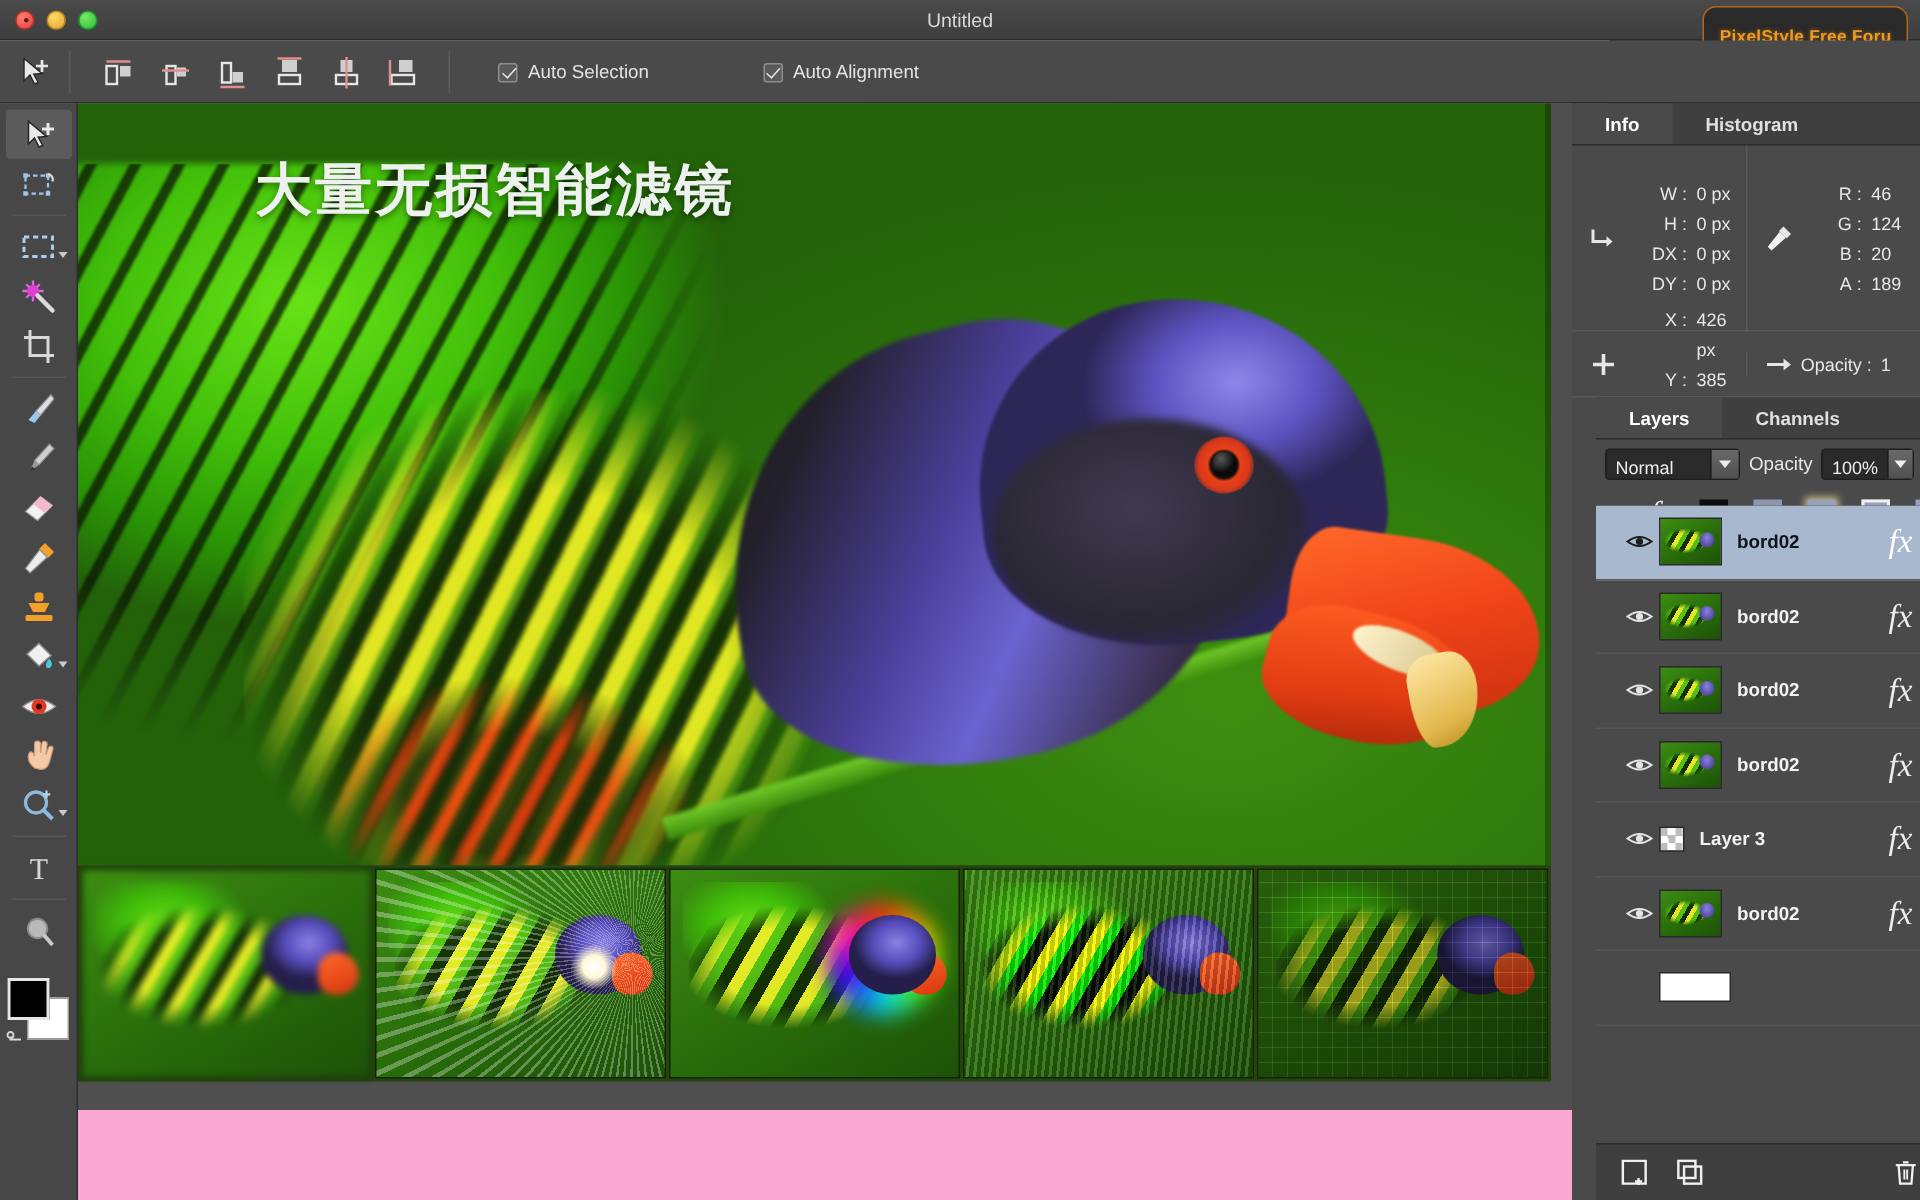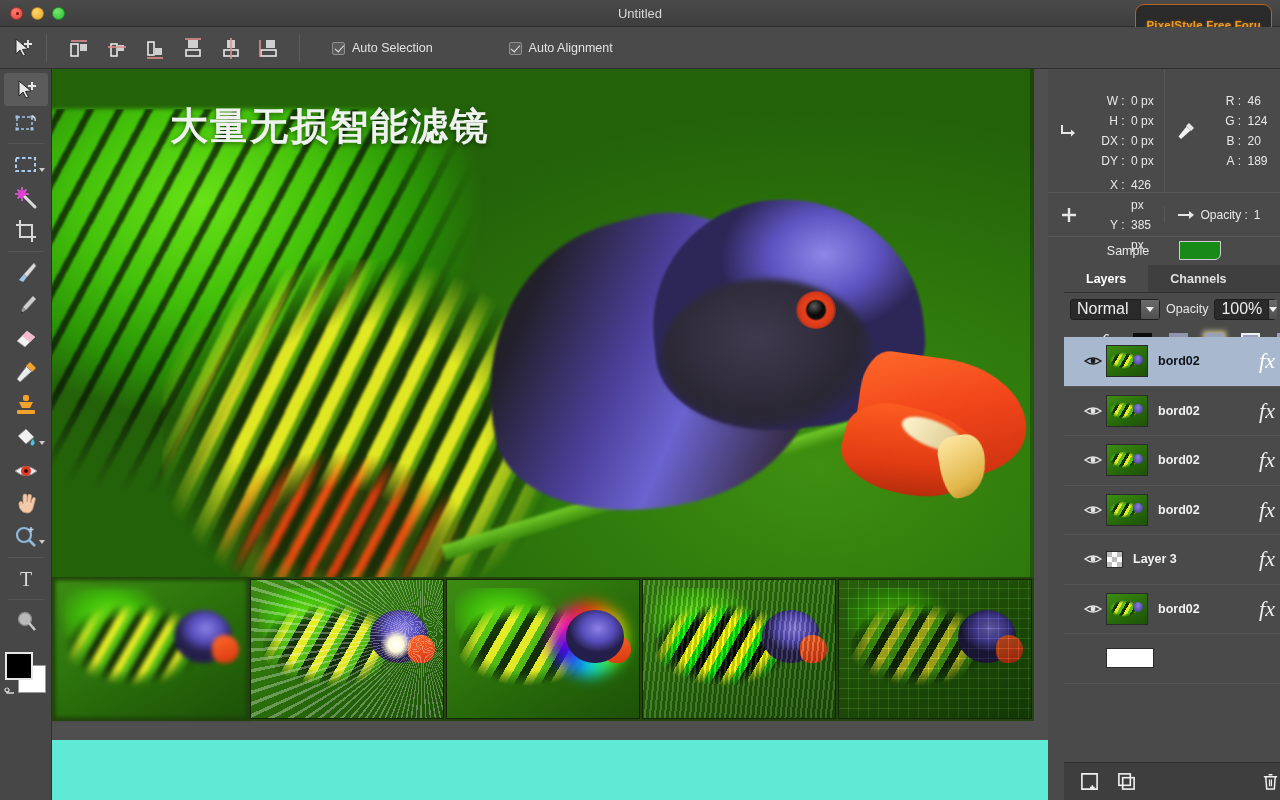--- a/index.html
+++ b/index.html
@@ -3,21 +3,21 @@
 <meta charset="utf-8">
 <style>
   * { box-sizing: border-box; margin: 0; padding: 0; }
   html, body {
     width: 1280px; height: 800px;
     background: #3b3b3b;
     font-family: "Liberation Sans", "DejaVu Sans", sans-serif;
     overflow: hidden;
     -webkit-font-smoothing: antialiased;
   }
-  #app { position: relative; width: 1073px; height: 800px; background: #5eead4; }
+  #app { position: relative; width: 1073px; height: 800px; background: #f9a8d4; }
 
   
   .titlebar {
     position: absolute; left: 0; top: 0; width: 1280px; height: 27px;
     background: linear-gradient(#4a4a4a, #3e3e3e);
     border-bottom: 1px solid #2c2c2c;
     display: flex; align-items: center;
   }
   .traffic { display: flex; gap: 8px; margin-left: 10px; }
   .tl { width: 13px; height: 13px; border-radius: 50%; position: relative; }
@@ -295,21 +295,21 @@
   .info-grid2 { display:flex; height: 44px; border-bottom:1px solid #595959; align-items:center; }
   .sample-row { height:27px; display:flex; align-items:center; justify-content:center; gap: 30px; }
   .sample-label { color:#e8e8e8; font-size:12.5px; }
   .sample-chip { width:42px; height:19px; background:#178a17; border:1px solid #cfcfcf;
     border-radius: 0 0 6px 0; }
 
   .layers-panel { position:absolute; left:16px; top:196px; width:232px; height:535px; background:#4a4a4a; }
   .blend-row { display:flex; align-items:center; height: 32px; padding: 0 6px; gap:6px; }
   .combo {
     height: 21px; background:#2a2a2a; border:1px solid #1e1e1e; border-radius:3px;
-    display:flex; align-items:flex-start; color:#ededed; font-size:16px; cursor:pointer;
+    display:flex; align-items:flex-end; color:#ededed; font-size:12px; cursor:pointer;
   }
   .combo .cval { padding: 0 6px; white-space:nowrap; }
   .combo .cbtn {
     margin-left:auto; width:19px; height:19px; background: linear-gradient(#6a6a6a,#4f4f4f);
     display:flex; align-items:center; justify-content:center; border-left:1px solid #1e1e1e;
   }
   .combo .cbtn i { width:0;height:0;border-left:4px solid transparent;border-right:4px solid transparent;border-top:5px solid #efefef; display:block;}
   .blend-combo { width: 90px; }
   .opacity-label { color:#e7e7e7; font-size:12.5px; }
   .opacity-combo { width: 62px; }
@@ -633,20 +633,24 @@
         <div class="fc-beak"></div>
         <div class="fc-pix"></div>
       </div>
     </div>
   </div>
 
 
   <div class="right">
 
     <div class="info-panel">
+      <div class="tabs">
+        <div class="tab active">Info</div>
+        <div class="tab inactive">Histogram</div>
+      </div>
 
       <div class="info-grid">
         <div class="info-col">
           <div class="icon-slot">
             <svg width="20" height="20" viewBox="0 0 20 20">
               <path d="M3 4 L3 12 L14 12" fill="none" stroke="#e6e6e6" stroke-width="2"></path>
               <path d="M12 8.5 L16 12 L12 15.5 Z" fill="#e6e6e6"></path>
             </svg>
           </div>
           <div class="kv">

